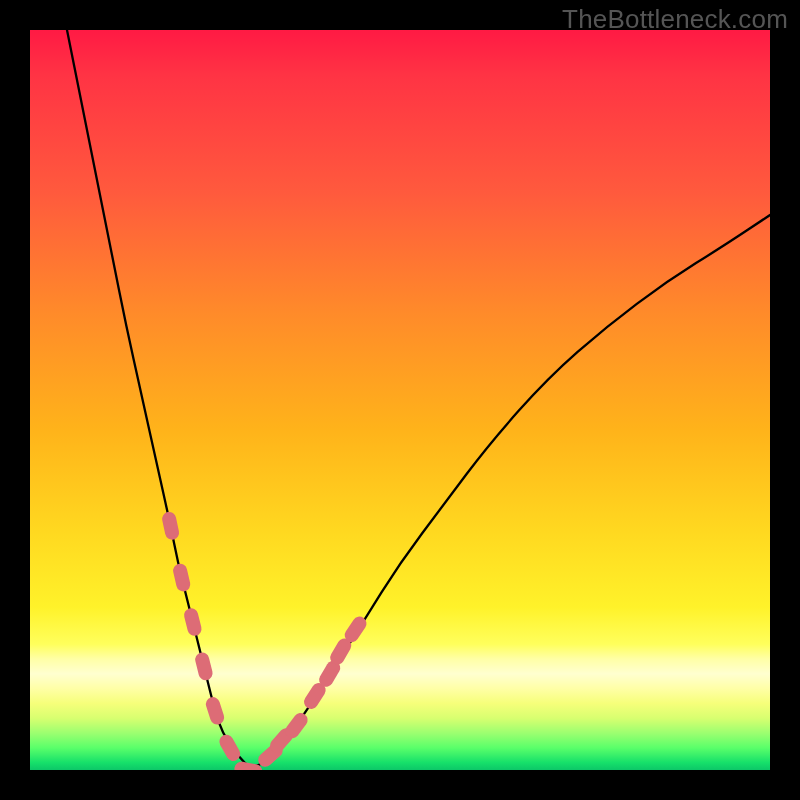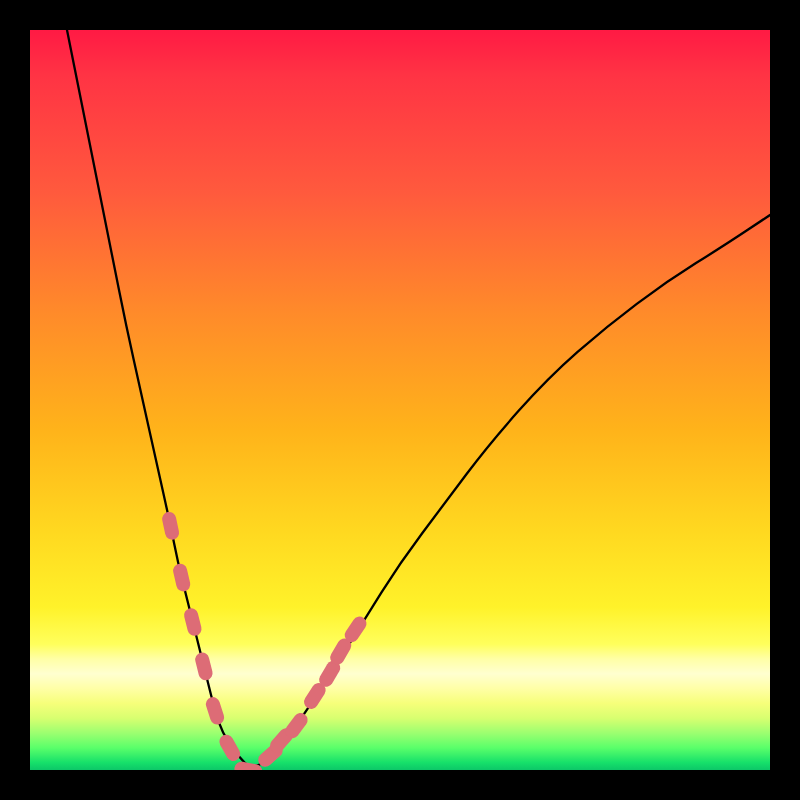--- a/index.html
+++ b/index.html
@@ -65,20 +65,21 @@
   .marker {
     fill: #dd6c76;
     stroke: none;
   }
 </style>
 </head>
 <body>
 
 <div class="frame">
 
+  <div class="watermark">TheBottleneck.com</div>
 
   <div class="plot-area">
 
     <svg class="curve" width="740" height="740" viewBox="0 0 740 740">
       <path id="curvePath" fill="none" stroke="#000" stroke-width="2.3" stroke-linecap="round" stroke-linejoin="round" d="M 37 0 Q 37 0 44.400000000000006 37 Q 51.800000000000004 74 59.2 111 Q 66.6 148 74 185 Q 81.4 222 88.80000000000001 259 Q 96.2 296 103.6 329.29999999999995 Q 111 362.59999999999997 118.4 395.9 Q 125.80000000000001 429.2 133.2 462.5 Q 140.6 495.79999999999995 144.3 514.3 Q 148 532.8 151.7 547.5999999999999 Q 155.4 562.4 159.10000000000002 577.2 Q 162.8 592 166.5 606.8 Q 170.20000000000002 621.6 173.9 636.4000000000001 Q 177.6 651.2 181.3 666 Q 185 680.8 188.7 691.9 Q 192.4 703 199.8 714.1 Q 207.20000000000002 725.2 214.60000000000002 732.6 Q 222 740 233.10000000000002 732.6 Q 244.20000000000002 725.2 255.3 710.4000000000001 Q 266.4 695.6 281.2 673.4000000000001 Q 296 651.2 314.5 621.6 Q 333 592 351.5 562.4 Q 370 532.8 392.20000000000005 503.2 Q 414.40000000000003 473.6 436.6 444 Q 458.8 414.4 488.4 381.09999999999997 Q 518 347.79999999999995 547.6 321.9 Q 577.2 296 606.8 273.79999999999995 Q 636.4 251.59999999999997 666 233.1 Q 695.5999999999999 214.60000000000002 717.8 199.8 T 740 185"></path>
       <g id="markerGroup">
           <rect x="-14" y="-7" width="28" height="14" rx="7" class="marker" transform="translate(140.6,495.79999999999995) rotate(77.90524292298792)"></rect>
           <rect x="-14" y="-7" width="28" height="14" rx="7" class="marker" transform="translate(151.7,547.6) rotate(77.00538320808349)"></rect>
           <rect x="-14" y="-7" width="28" height="14" rx="7" class="marker" transform="translate(162.8,592) rotate(75.96375653207353)"></rect>
           <rect x="-14" y="-7" width="28" height="14" rx="7" class="marker" transform="translate(173.89999999999998,636.4) rotate(75.96375653207353)"></rect>

